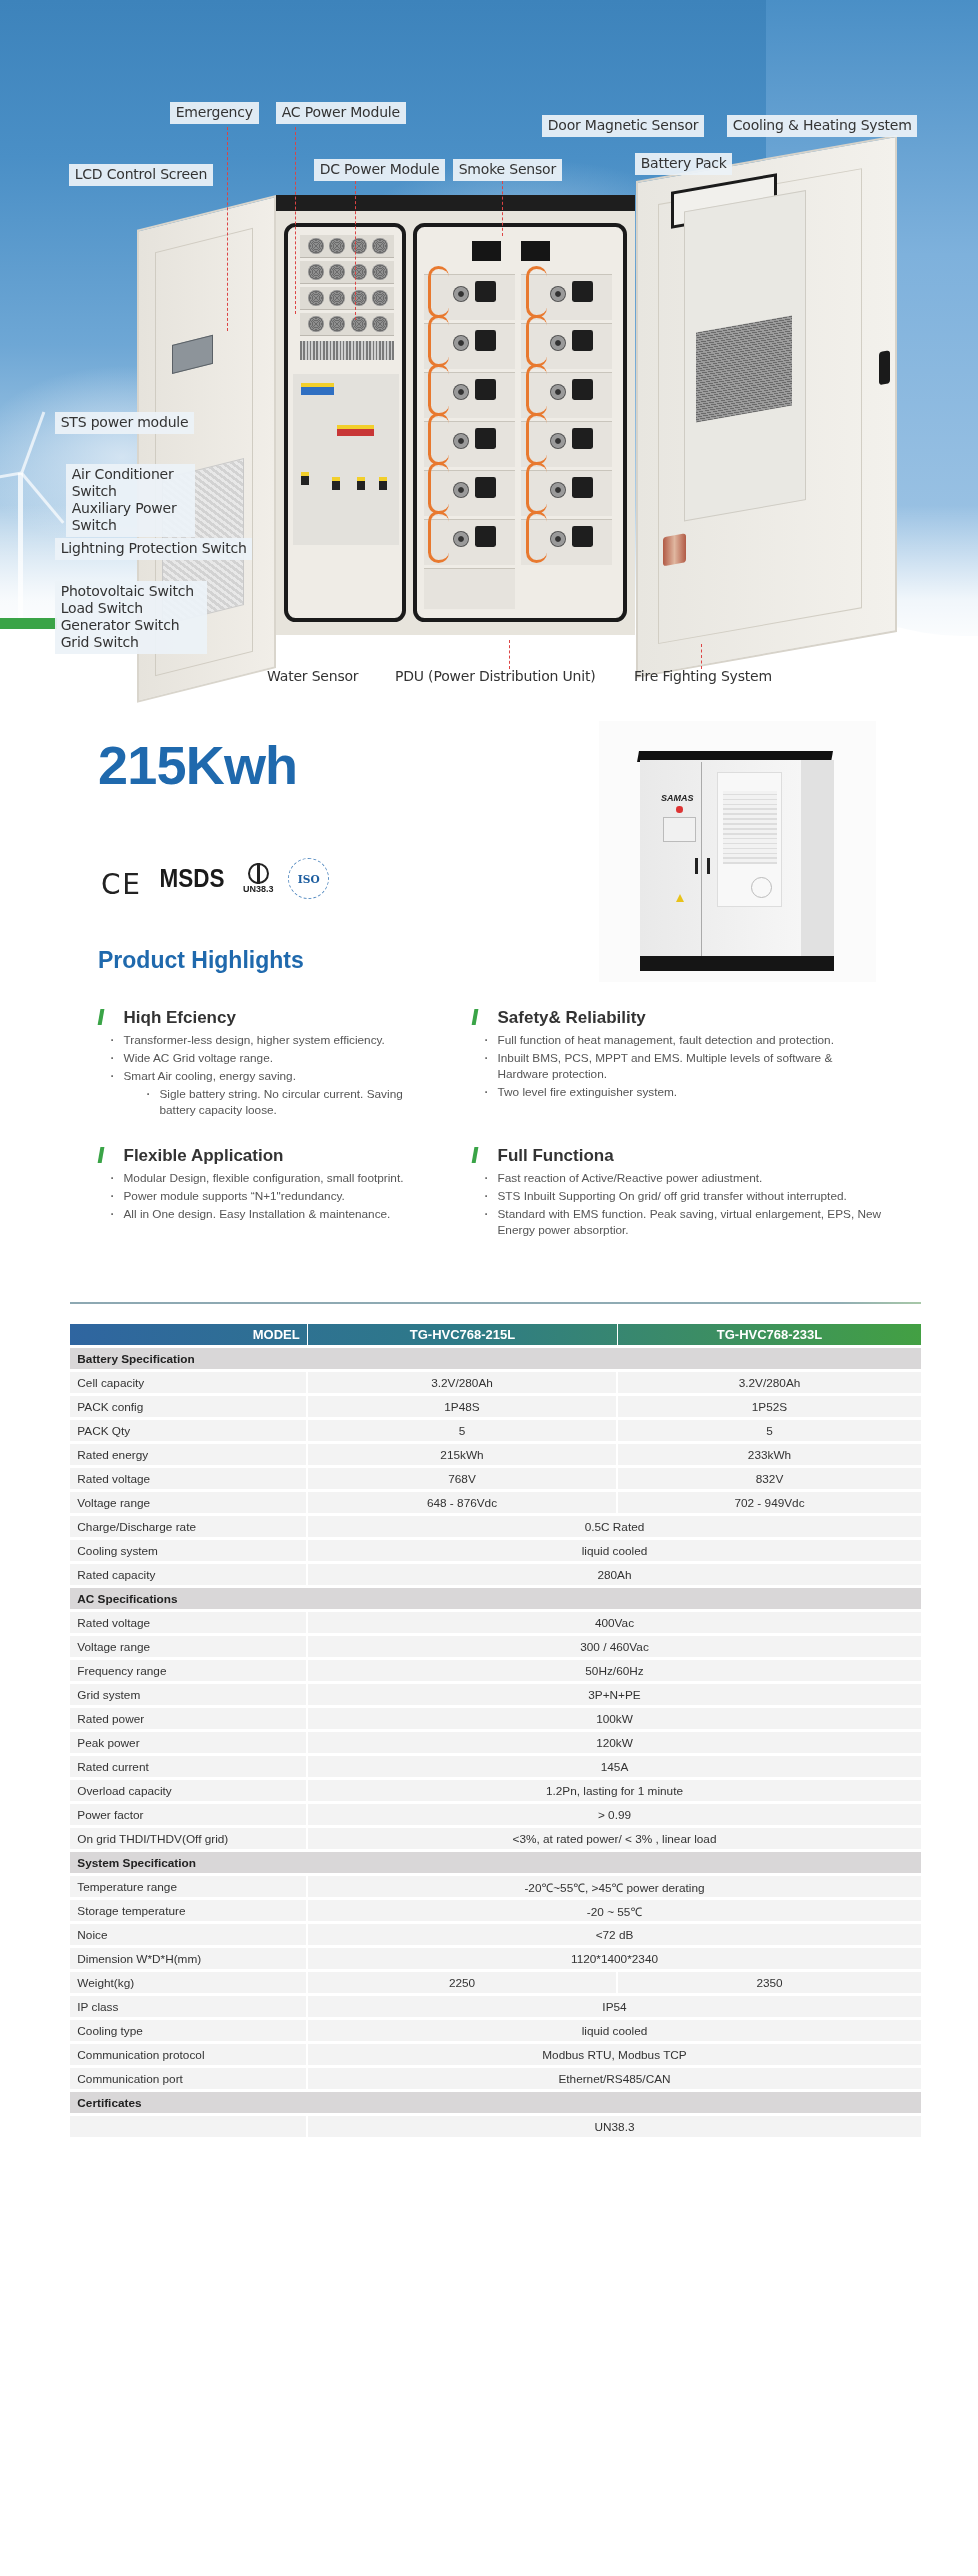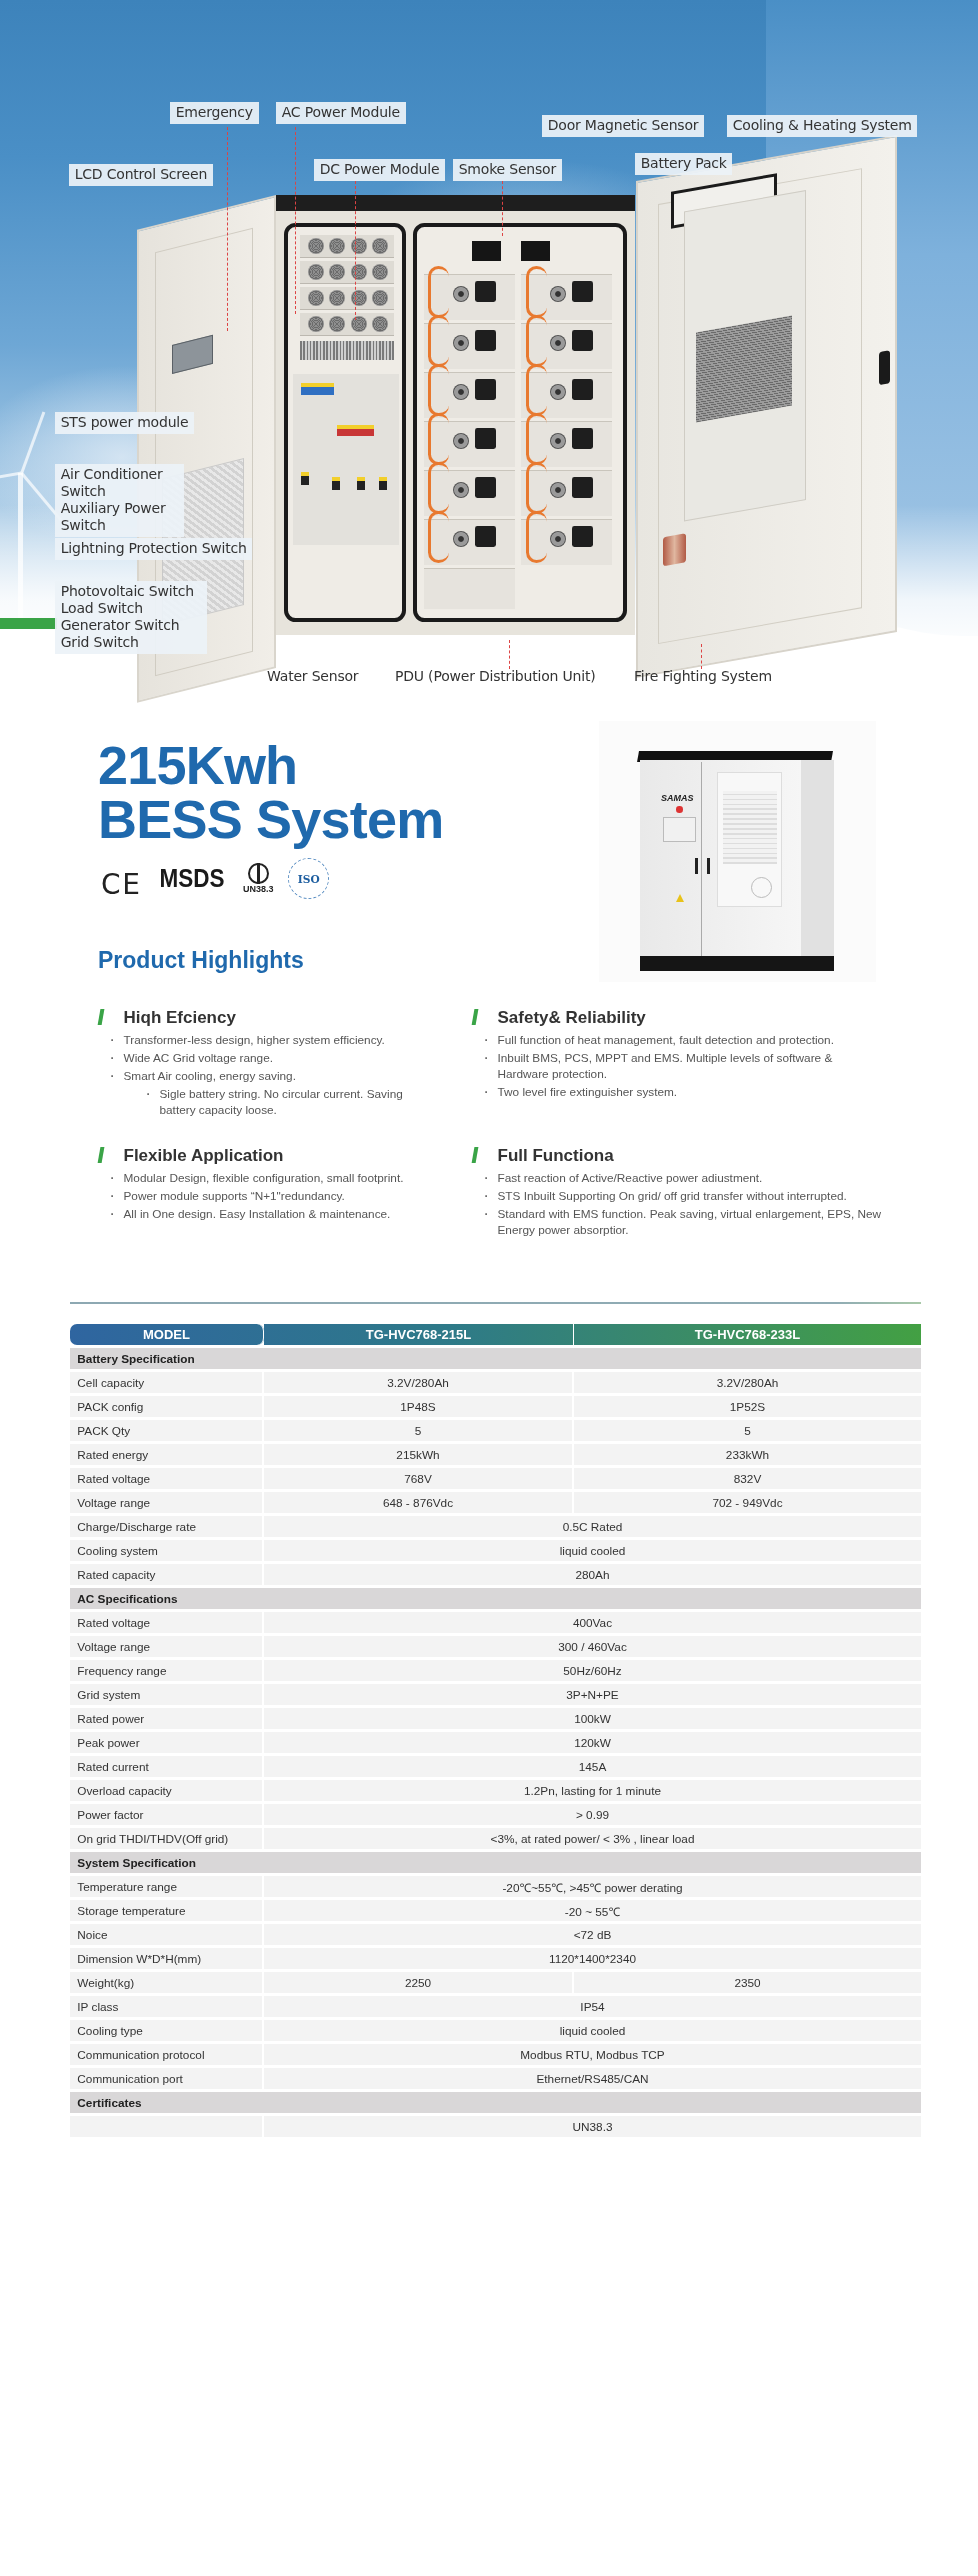--- a/index.html
+++ b/index.html
@@ -124,21 +124,21 @@
 
   
   .rule { position: absolute; left: 70px; top: 1302px; width: 851px; height: 1.6px; background: linear-gradient(90deg,#8da8b2,#90acb4 90%,#a8c8a8); }
   .spec { position: absolute; left: 70px; top: 1321px; width: 851px; border-collapse: separate; border-spacing: 0 3.3px; font-family: "Liberation Sans", sans-serif; font-size: 11.8px; }
   .spec td, .spec th { height: 21px; padding: 0 7.3px; }
   .spec th { color: #fff; font-weight: bold; font-size: 13px; }
   .spec thead tr { background: linear-gradient(90deg,#2f65a0 0%,#2e7a88 45%,#3a8a6a 70%,#43a043 100%); }
   .spec thead th { border-right: 1.6px solid #fff; }
   .spec thead th:last-child { border-right: none; }
   .spec th.c1, .spec th.c2 { text-align: center; }
-  .spec th.c0 { text-align: center; width: 194px; border-radius: 7px; }
+  .spec th.c0 { text-align: right; width: 238px; }
   .spec th.c1 { width: 310px; margin-top: 40px; }
   .spec tr.section td { background: #d9d7d8; font-weight: bold; color: #222; }
   .spec tr.row td { background: #f3f3f3; color: #333; }
   .spec tr.row td.k { border-right: 2.4px solid #fff; }
   .spec tr.row td.v { text-align: center; }
   .spec tr.row td.v1 { border-right: 2.4px solid #fff; }
 </style>
 </head>
 <body>
 
@@ -283,39 +283,38 @@
 
   <div class="label" style="left:170px;top:102px;">Emergency</div>
   <div class="label" style="left:276px;top:102px;">AC Power Module</div>
   <div class="label" style="left:69px;top:151px;margin-top:13px;">LCD Control Screen</div>
   <div class="label" style="left:314px;top:159px;">DC Power Module</div>
   <div class="label" style="left:453px;top:159px;">Smoke Sensor</div>
   <div class="label" style="left:542px;top:115px;">Door Magnetic Sensor</div>
   <div class="label" style="left:727px;top:115px;">Cooling &amp; Heating System</div>
   <div class="label" style="left:635px;top:153px;">Battery Pack</div>
   <div class="label" style="left:55px;top:412px;">STS power module</div>
-  <div class="label multi" style="left:55px;top:464px;width:129px;">
+  <div class="label multi" style="left:66px;top:464px;width:129px;">
     <div>Air Conditioner Switch</div>
     <div>Auxiliary Power Switch</div>
   </div>
   <div class="label" style="left:55px;top:538px;">Lightning Protection Switch</div>
   <div class="label multi" style="left:55px;top:581px;width:152px;">
     <div>Photovoltaic Switch</div>
     <div>Load Switch</div>
     <div>Generator Switch</div>
     <div>Grid Switch</div>
   </div>
   <div class="label plain" style="left:267px;top:668px;text-align:center;">Water Sensor</div>
   <div class="label plain" style="left:395px;top:668px;">PDU (Power Distribution Unit)</div>
   <div class="label plain" style="left:634px;top:668px;">Fire Fighting System</div>
 </section>
 
 <div class="title-block">
   <h1>215Kwh</h1>
-  <h1>BESS System</h1>
 </div>
 
 <div class="certs">
   <span class="cert-ce">CE</span>
   <span class="cert-msds">MSDS</span>
   <span class="cert-un">
     <span class="globe"></span>
     <span>UN38.3</span>
   </span>
   <span class="cert-iso">

